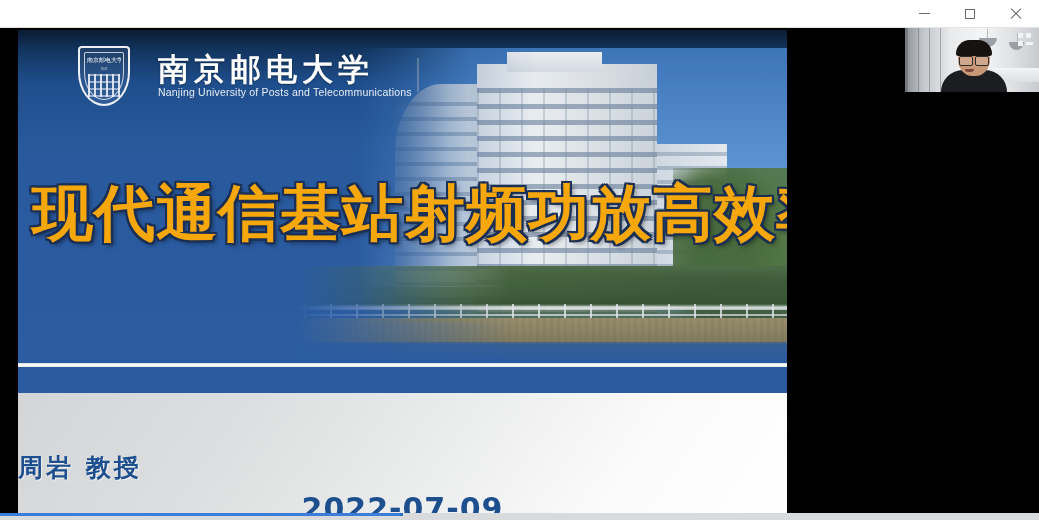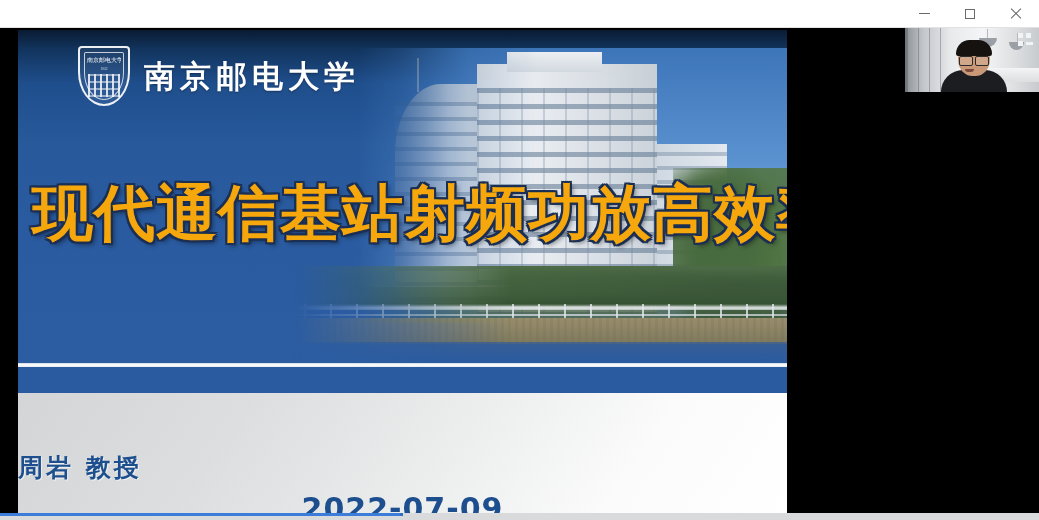--- a/index.html
+++ b/index.html
@@ -165,21 +165,21 @@
     font-weight:700; letter-spacing:1px; white-space:nowrap;
     color:#f5a70c;
     font-family:"DejaVu Sans","Liberation Sans",sans-serif;
     text-shadow:
       -2px 0 #1b2f55, 2px 0 #1b2f55, 0 -2px #1b2f55, 0 2px #1b2f55,
       -2px -2px #1b2f55, 2px -2px #1b2f55, -2px 2px #1b2f55, 2px 2px #1b2f55,
       3px 3px 5px rgba(0,0,0,.45);
   }
 
   
-  .logo-row{ position:absolute; left:60px; top:16px; display:flex; align-items:center; gap:14px; }
+  .logo-row{ position:absolute; left:60px; top:16px; display:flex; align-items:center; gap:28px; }
   .crest{
     position:relative; width:52px; height:60px; flex:none;
     border:2px solid rgba(255,255,255,.92);
     border-radius:4px 4px 26px 26px / 4px 4px 34px 34px;
     background:rgba(255,255,255,.06);
   }
   .crest-inner{
     position:absolute; left:4px; top:4px; right:4px; bottom:4px;
     border:1px solid rgba(255,255,255,.75);
     border-radius:2px 2px 22px 22px / 2px 2px 30px 30px;
@@ -354,20 +354,21 @@
 
       <div class="logo-row">
         <div class="crest">
           <div class="crest-inner"></div>
           <div class="crest-top">南京邮电大学</div>
           <div class="crest-sub">1942</div>
           <div class="crest-mark"></div>
         </div>
         <div class="wordmark">
           <div class="wordmark-cn">南京邮电大学</div>
+          <div class="wordmark-en">Nanjing University of  Posts and Telecommunications</div>
         </div>
       </div>
 
       <div class="headline">现代通信基站射频功放高效率供电方法</div>
 
       <div class="divider-white"></div>
       <div class="band-blue"></div>
 
       <div class="bottom-panel">
         <div class="presenter">周岩 教授</div>

